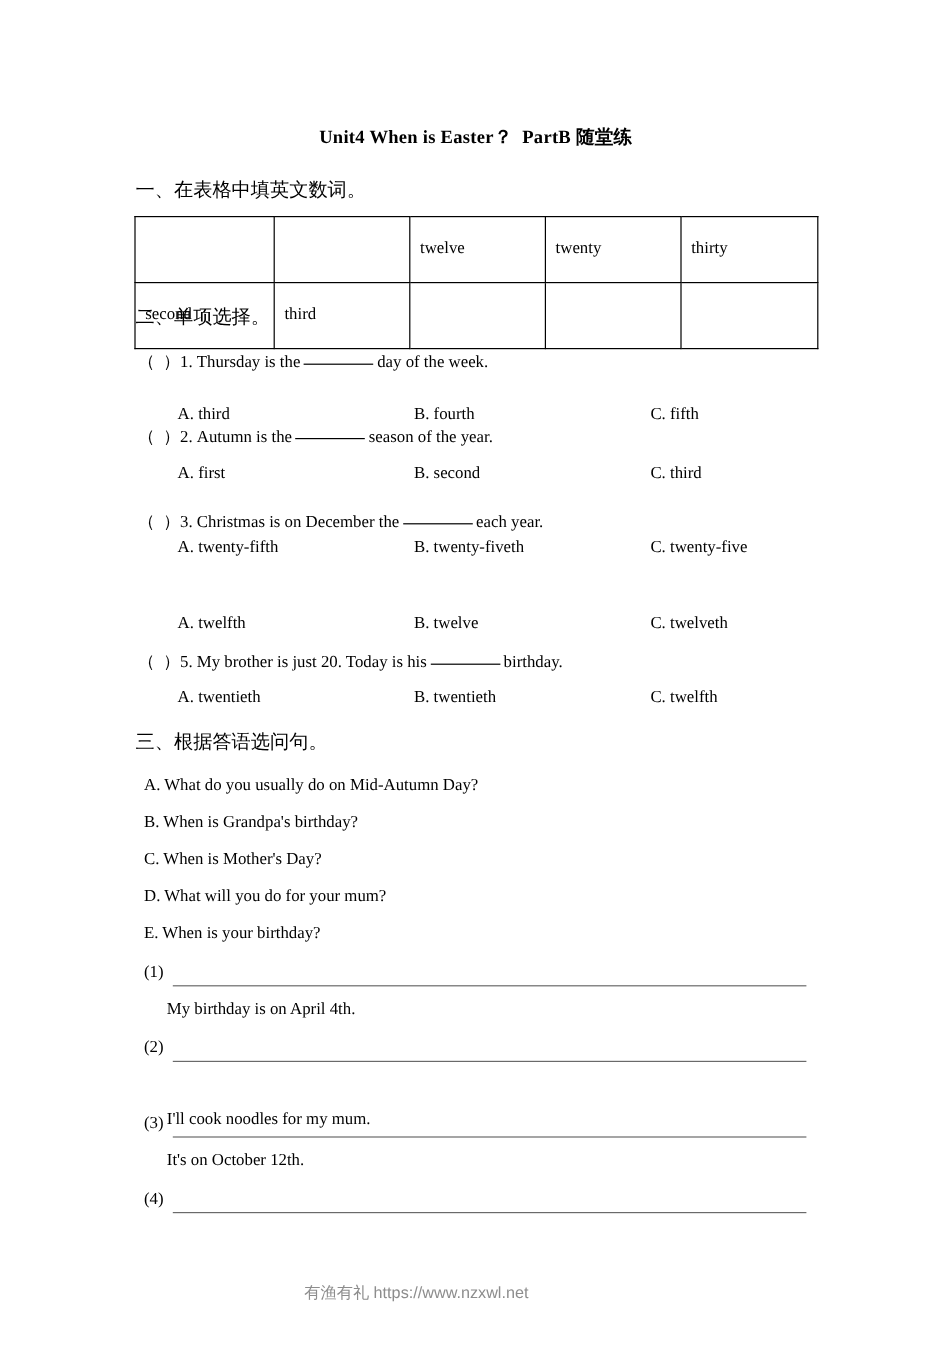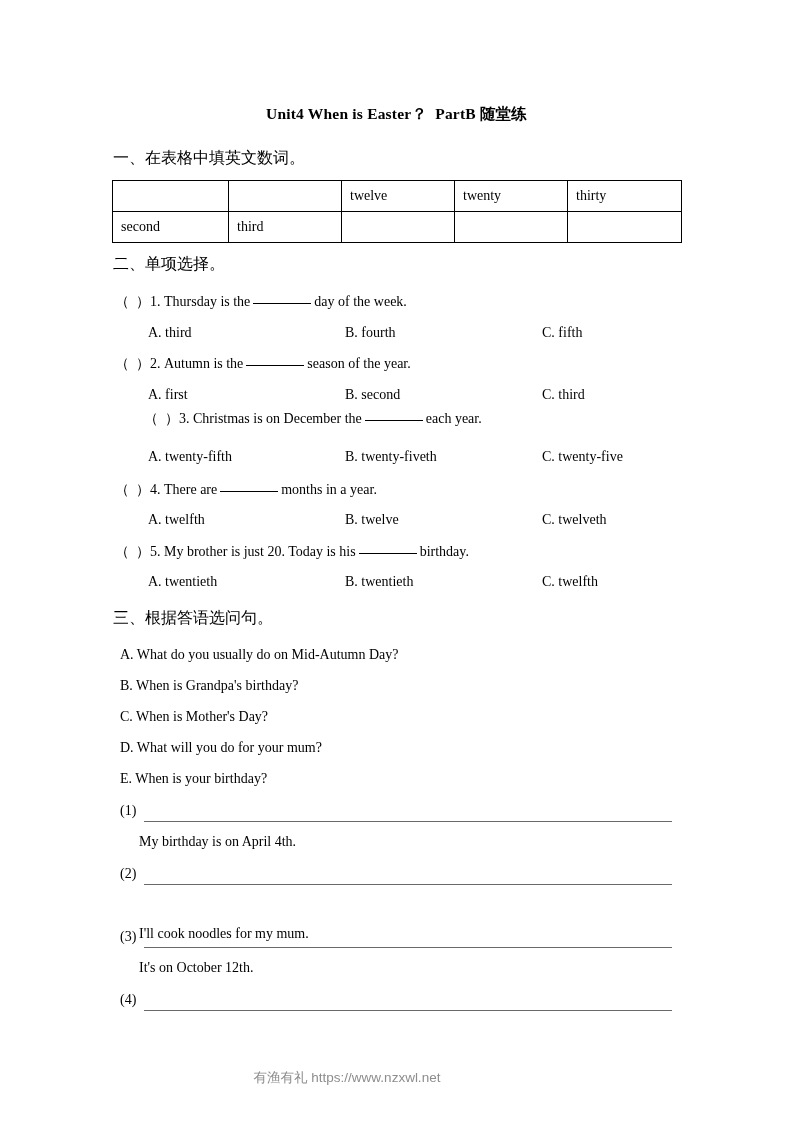--- a/index.html
+++ b/index.html
@@ -47,21 +47,21 @@
     position: absolute;
     left: 112px;
     top: 180px;
     width: 569px;
     border-collapse: collapse;
     table-layout: fixed;
   }
   .num-table td {
     border: 1px solid #000000;
     height: 30px;
-    padding: 0 8px;
+    padding: 12px 8px;
     font-size: 14px;
     vertical-align: middle;
     font-family: "Liberation Serif", "DejaVu Serif", serif;
   }
   .num-table col.c1 { width: 116px; }
   .num-table col.c2 { width: 113px; }
   .num-table col.c3 { width: 113px; }
   .num-table col.c4 { width: 113px; }
   .num-table col.c5 { width: 114px; }
 
@@ -175,41 +175,40 @@
         <td></td>
         <td></td>
         <td></td>
       </tr>
     </tbody>
   </table>
 
   <div class="section-heading" id="sec2-heading">二、单项选择。</div>
 
   <div class="mc-question" style="top:293px;text-align:center;"><span>（  ）1. Thursday is the</span><span class="mc-blank"></span><span>day of the week.</span></div>
-  <div class="mc-options" style="top:325px;">
+  <div class="mc-options" style="top:338px;">
     <span class="opt-a">A. third</span>
     <span class="opt-b">B. fourth</span>
     <span class="opt-c">C. fifth</span>
   </div>
 
   <div class="mc-question" style="top:355px;"><span>（  ）2. Autumn is the</span><span class="mc-blank"></span><span>season of the year.</span></div>
   <div class="mc-options" style="top:387px;">
     <span class="opt-a">A. first</span>
     <span class="opt-b">B. second</span>
     <span class="opt-c">C. third</span>
   </div>
 
-  <div class="mc-question" style="top:410px;margin-left:29px;"><span>（  ）3. Christmas is on December the</span><span class="mc-blank"></span><span>each year.</span></div>
+  <div class="mc-question" style="top:426px;"><span>（  ）3. Christmas is on December the</span><span class="mc-blank"></span><span>each year.</span></div>
   <div class="mc-options" style="top:449px;">
     <span class="opt-a">A. twenty-fifth</span>
     <span class="opt-b">B. twenty-fiveth</span>
     <span class="opt-c">C. twenty-five</span>
   </div>
 
-  <div class="mc-question" style="top:481px;"><span>（  ）4. There are</span><span class="mc-blank"></span><span>months in a year.</span></div>
   <div class="mc-options" style="top:512px;">
     <span class="opt-a">A. twelfth</span>
     <span class="opt-b">B. twelve</span>
     <span class="opt-c">C. twelveth</span>
   </div>
 
   <div class="mc-question" style="top:543px;"><span>（  ）5. My brother is just 20. Today is his</span><span class="mc-blank"></span><span>birthday.</span></div>
   <div class="mc-options" style="top:574px;">
     <span class="opt-a">A. twentieth</span>
     <span class="opt-b">B. twentieth</span>

